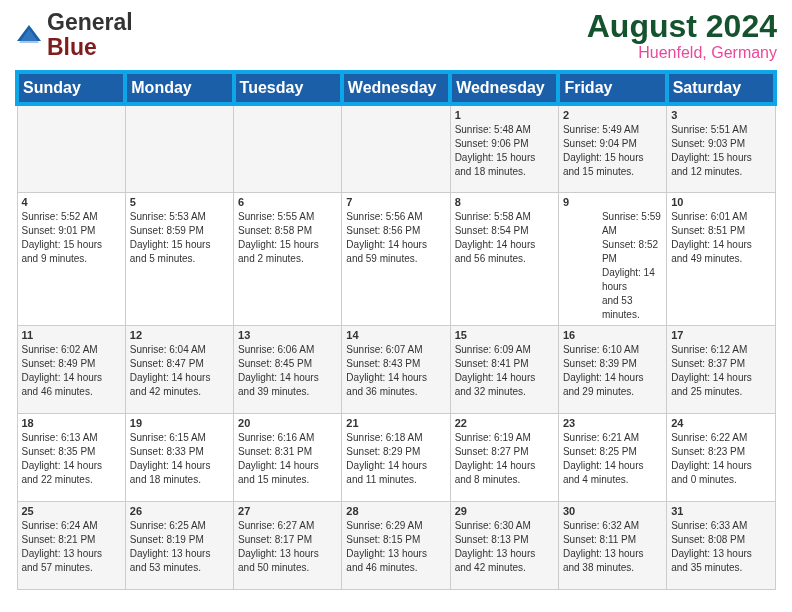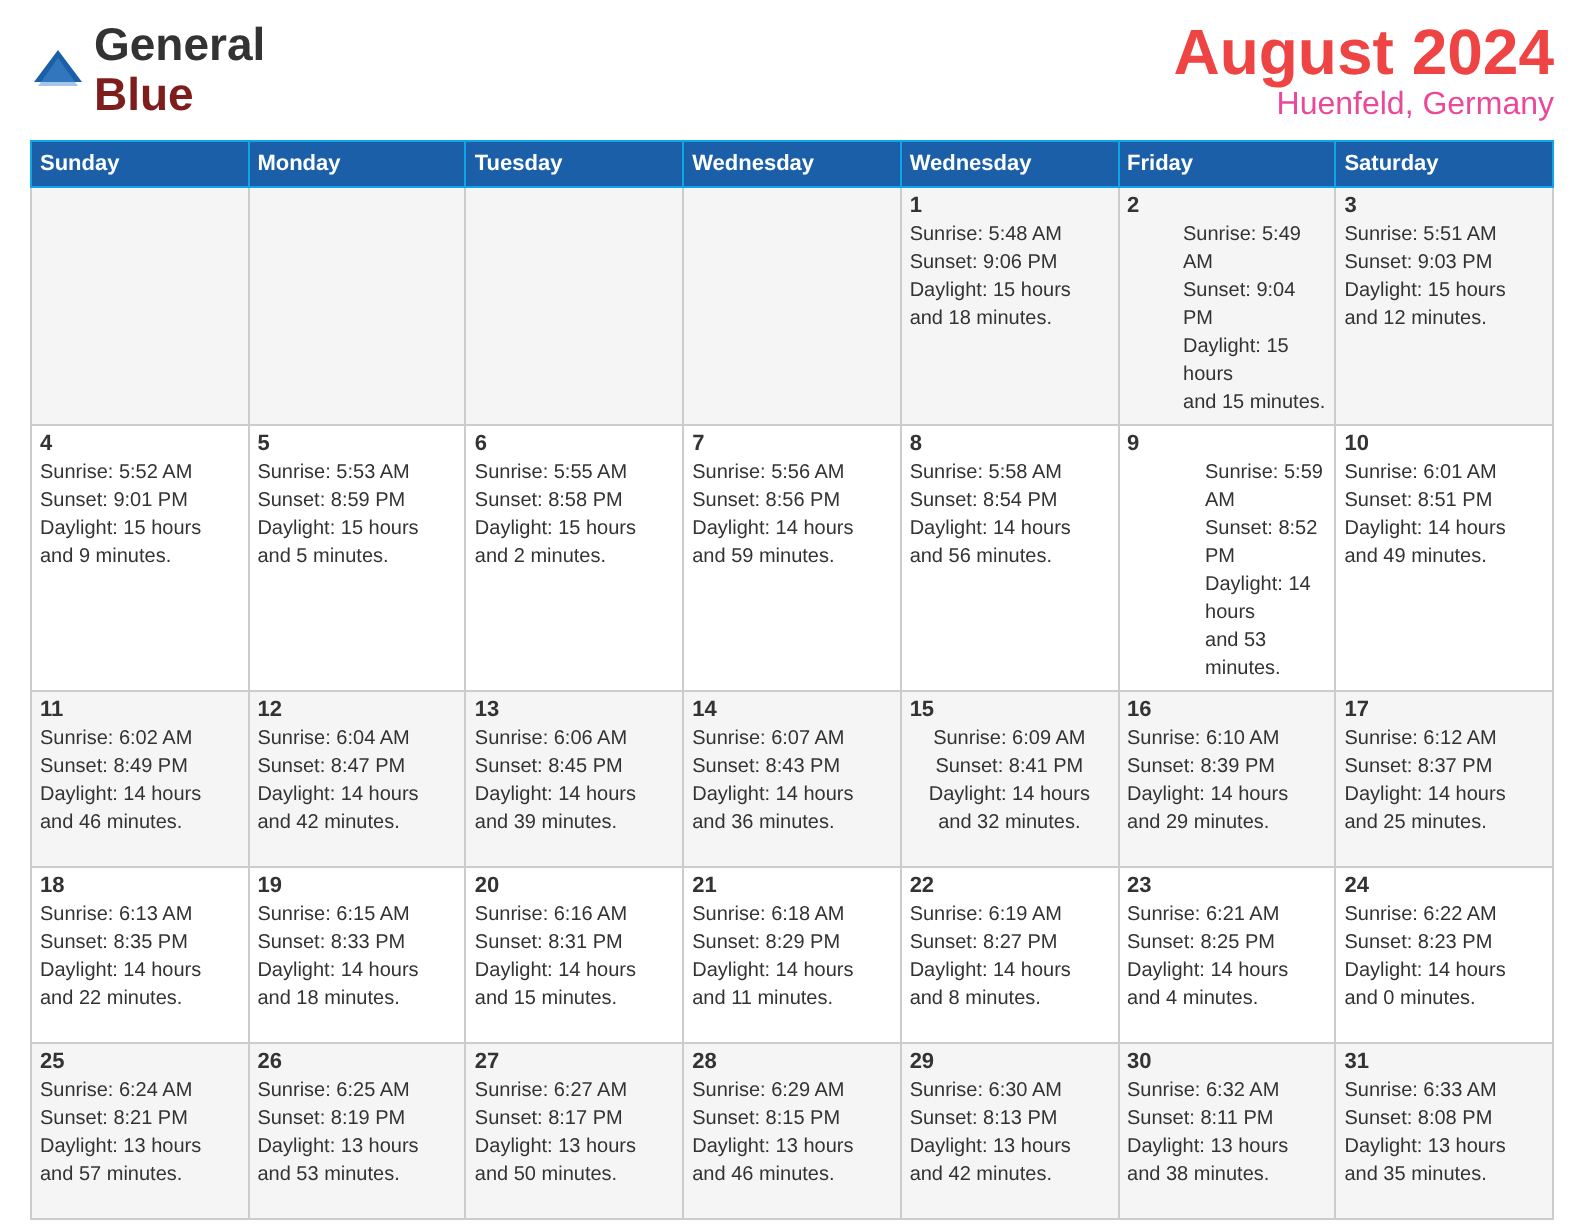--- a/index.html
+++ b/index.html
@@ -38,41 +38,41 @@
     .logo-icon {
       width: 28px;
       height: 28px;
     }
     .title-block {
       text-align: right;
     }
     .month-year {
       font-size: 32px;
       font-weight: bold;
-      color: #ef4444;
+      color: #14532d;
       line-height: 1;
     }
     .location {
       font-size: 16px;
       color: #ec4899;
       margin-top: 2px;
     }
     table {
       width: 100%;
       border-collapse: collapse;
       table-layout: fixed;
     }
     thead th {
       background-color: #1a5fa8;
       color: #fff;
-      font-size: 11px;
+      font-size: 16px;
       font-weight: bold;
       padding: 5px 4px;
       text-align: left;
-      border: 1px solid #0ea5e9;
+      border: 4px solid #0ea5e9;
     }
     tbody td {
       vertical-align: top;
       border: 1px solid #ccc;
       padding: 3px 4px;
       font-size: 9.5px;
       color: #333;
       height: 88px;
     }
     tbody tr:nth-child(odd) td {
@@ -137,21 +137,21 @@
           <td class="empty-cell"></td>
           <td>
             <span class="day-number">1</span>
             <div class="cell-content" style="white-space: pre-line;">Sunrise: 5:48 AM
 Sunset: 9:06 PM
 Daylight: 15 hours
 and 18 minutes.</div>
           </td>
           <td>
             <span class="day-number">2</span>
-            <div class="cell-content" style="white-space: pre-line; margin-left: 28px;">Sunrise: 5:49 AM
+            <div class="cell-content" style="white-space: pre-line;">Sunrise: 5:49 AM
 Sunset: 9:04 PM
 Daylight: 15 hours
 and 15 minutes.</div>
           </td>
           <td>
             <span class="day-number">3</span>
             <div class="cell-content" style="white-space: pre-line;">Sunrise: 5:51 AM
 Sunset: 9:03 PM
 Daylight: 15 hours
 and 12 minutes.</div>
@@ -232,21 +232,21 @@
           </td>
           <td>
             <span class="day-number">14</span>
             <div class="cell-content" style="white-space: pre-line;">Sunrise: 6:07 AM
 Sunset: 8:43 PM
 Daylight: 14 hours
 and 36 minutes.</div>
           </td>
           <td>
             <span class="day-number">15</span>
-            <div class="cell-content" style="white-space: pre-line; text-align: center;">Sunrise: 6:09 AM
+            <div class="cell-content" style="white-space: pre-line;">Sunrise: 6:09 AM
 Sunset: 8:41 PM
 Daylight: 14 hours
 and 32 minutes.</div>
           </td>
           <td>
             <span class="day-number">16</span>
             <div class="cell-content" style="white-space: pre-line;">Sunrise: 6:10 AM
 Sunset: 8:39 PM
 Daylight: 14 hours
 and 29 minutes.</div>

